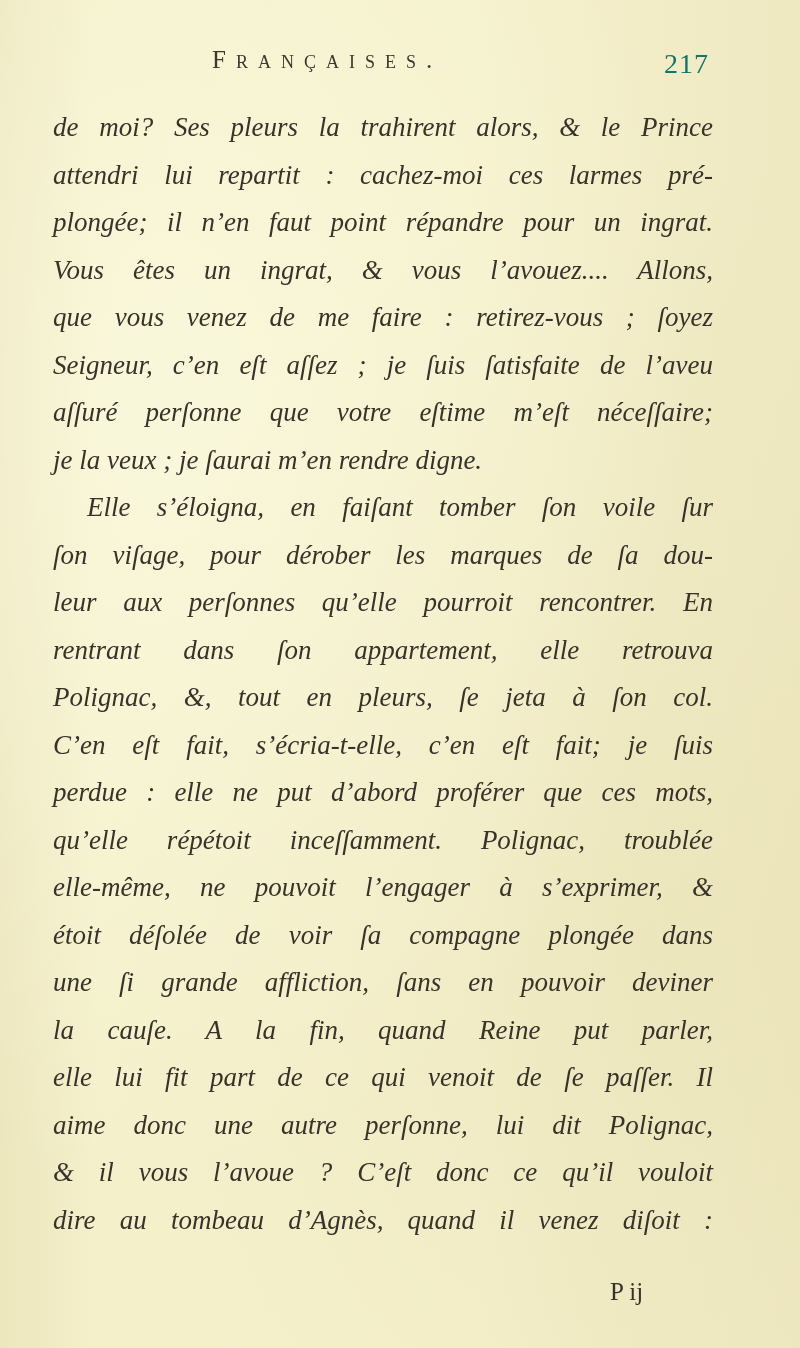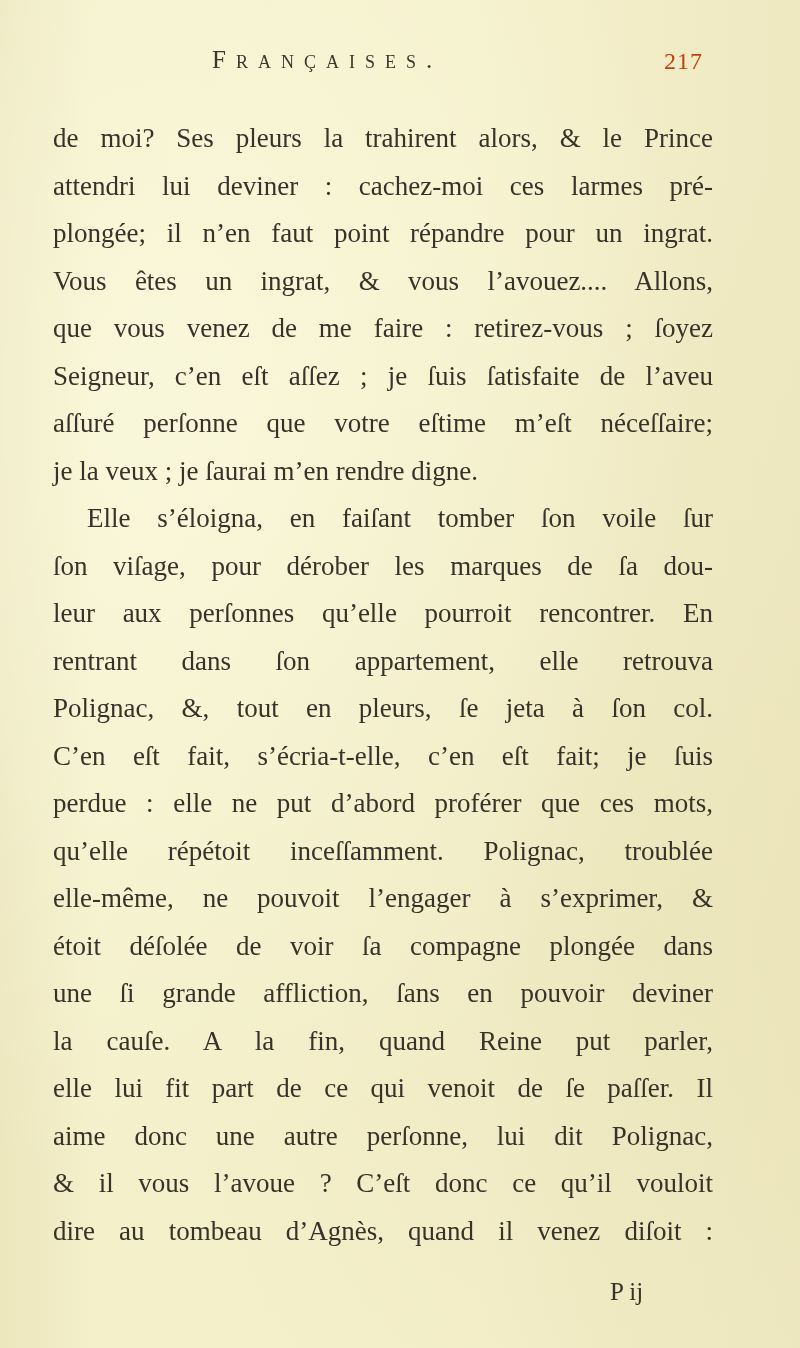--- a/index.html
+++ b/index.html
@@ -39,29 +39,30 @@
       top: 4px;
       font-size: 25px;
       letter-spacing: 10px;
       font-variant: small-caps;
       color: #3d372e;
     }
     .page-number {
       position: absolute;
       left: 664px;
       top: 6px;
-      font-size: 24px;
+      font-size: 28px;
       letter-spacing: 1px;
-      color: #c2410c;
+      color: #0f766e;
     }
     .text-block {
       position: absolute;
       left: 53px;
-      top: 115px;
+      top: 104px;
       width: 660px;
+      font-style: italic;
     }
     .line {
       display: block;
       height: 47.5px;
       line-height: 47.5px;
       font-size: 27px;
       white-space: nowrap;
       text-align: justify;
       text-align-last: justify;
       color: #38322a;
@@ -85,21 +86,21 @@
 <body>
 
 <div class="page">
   <div class="running-head">
     <span class="running-title">Françaises.</span>
     <span class="page-number">217</span>
   </div>
 
   <div class="text-block">
     <span class="line">de moi? Ses pleurs la trahirent alors, &amp; le Prince</span>
-    <span class="line">attendri lui deviner : cachez-moi ces larmes pré-</span>
+    <span class="line">attendri lui repartit : cachez-moi ces larmes pré-</span>
     <span class="line">plongée; il n’en faut point répandre pour un ingrat.</span>
     <span class="line">Vous êtes un ingrat, &amp; vous l’avouez.... Allons,</span>
     <span class="line">que vous venez de me faire : retirez-vous ; ſoyez</span>
     <span class="line">Seigneur, c’en eſt aſſez ; je ſuis ſatisfaite de l’aveu</span>
     <span class="line">aſſuré perſonne que votre eſtime m’eſt néceſſaire;</span>
     <span class="line last">je la veux ; je ſaurai m’en rendre digne.</span>
     <span class="line indent">Elle s’éloigna, en faiſant tomber ſon voile ſur</span>
     <span class="line">ſon viſage, pour dérober les marques de ſa dou-</span>
     <span class="line">leur aux perſonnes qu’elle pourroit rencontrer. En</span>
     <span class="line">rentrant dans ſon appartement, elle retrouva</span>

